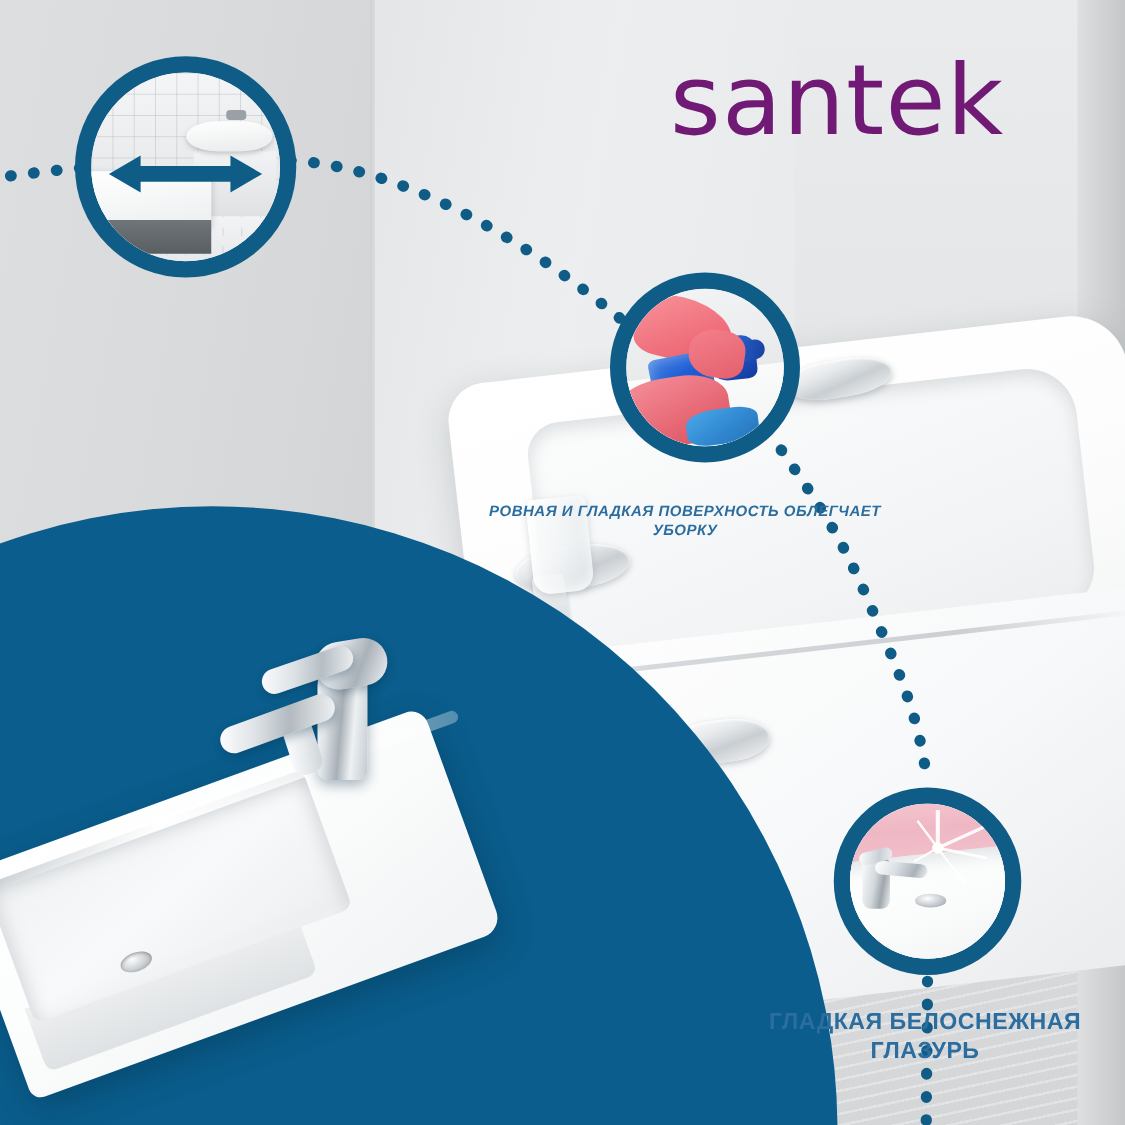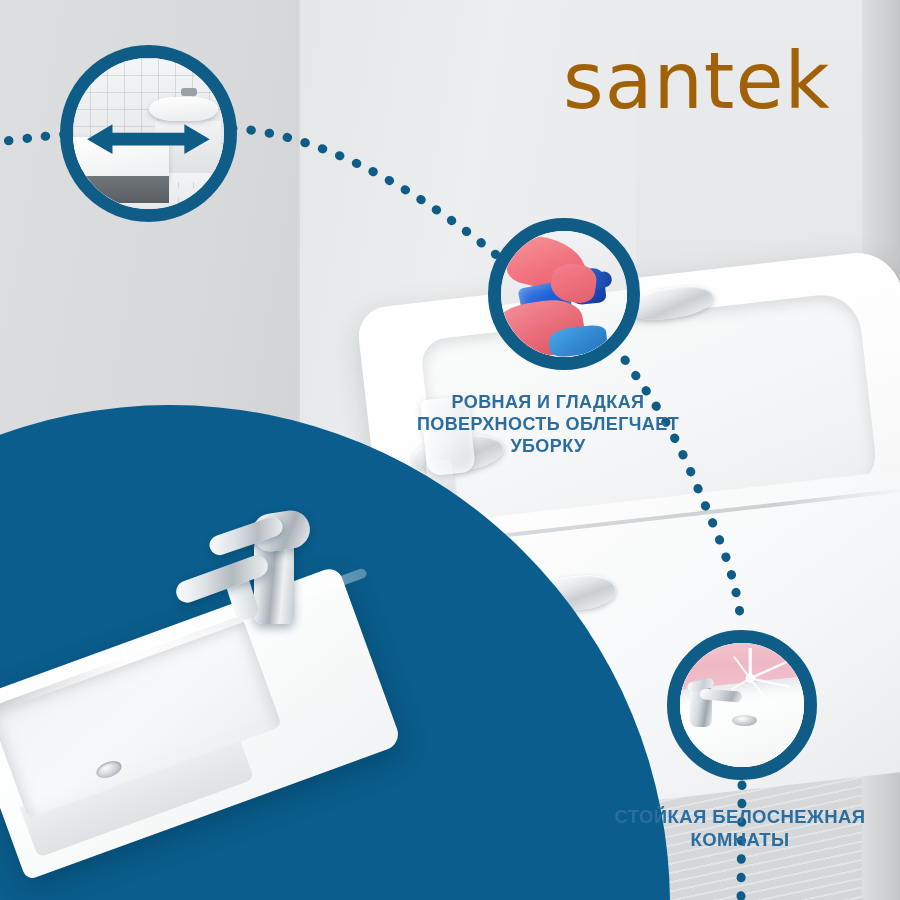--- a/index.html
+++ b/index.html
@@ -298,33 +298,33 @@
     background:radial-gradient(ellipse at 40% 35%,#ffffff,#c5cacf 55%,#959ca2 100%);
     border-radius:50%;
   }
   .sparkle{position:absolute;left:40%;top:4%;width:54%;height:48%;}
 
   
   .dots-svg{position:absolute;left:0;top:0;width:900px;height:900px;pointer-events:none;}
 
   
   .logo{
-    position:absolute;left:563px;top:42px;
+    position:absolute;left:536px;top:42px;
     font-size:78px;font-weight:400;letter-spacing:1px;
-    color:#a16207;line-height:1;
+    color:#701a75;line-height:1;
     font-family:"DejaVu Sans",sans-serif;
   }
 
   .caption{
     position:absolute;color:#2b6d9e;font-weight:700;
     text-align:center;line-height:1.22;letter-spacing:.4px;
     font-family:"Liberation Sans",sans-serif;
   }
   .cap-1{left:18px;top:235px;width:272px;font-size:19px;}
-  .cap-2{left:388px;top:392px;width:320px;font-size:18px;}
+  .cap-2{left:388px;top:402px;width:320px;font-size:12px;font-style:italic;}
   .cap-3{left:585px;top:806px;width:310px;font-size:18.5px;}
 </style>
 </head>
 <body>
 
 <div id="stage">
 
   <div class="bg-layer">
     <div class="wall-left"></div>
     <div class="wall-seam-a"></div>
@@ -425,15 +425,15 @@
           <line x1="30" y1="46" x2="62" y2="88" stroke-width="2.5"></line>
         </g>
         <circle cx="30" cy="46" r="7" fill="#ffffff" opacity=".95"></circle>
       </svg>
     </div>
   </div>
 
   <div class="logo">santek</div>
 
   <div class="caption cap-2">РОВНАЯ И ГЛАДКАЯ ПОВЕРХНОСТЬ ОБЛЕГЧАЕТ УБОРКУ</div>
-  <div class="caption cap-3">СТОЙКАЯ  БЕЛОСНЕЖНАЯ КОМНАТЫ</div>
+  <div class="caption cap-3">ГЛАДКАЯ  БЕЛОСНЕЖНАЯ ГЛАЗУРЬ</div>
 
 </div>
 
 </body></html>

